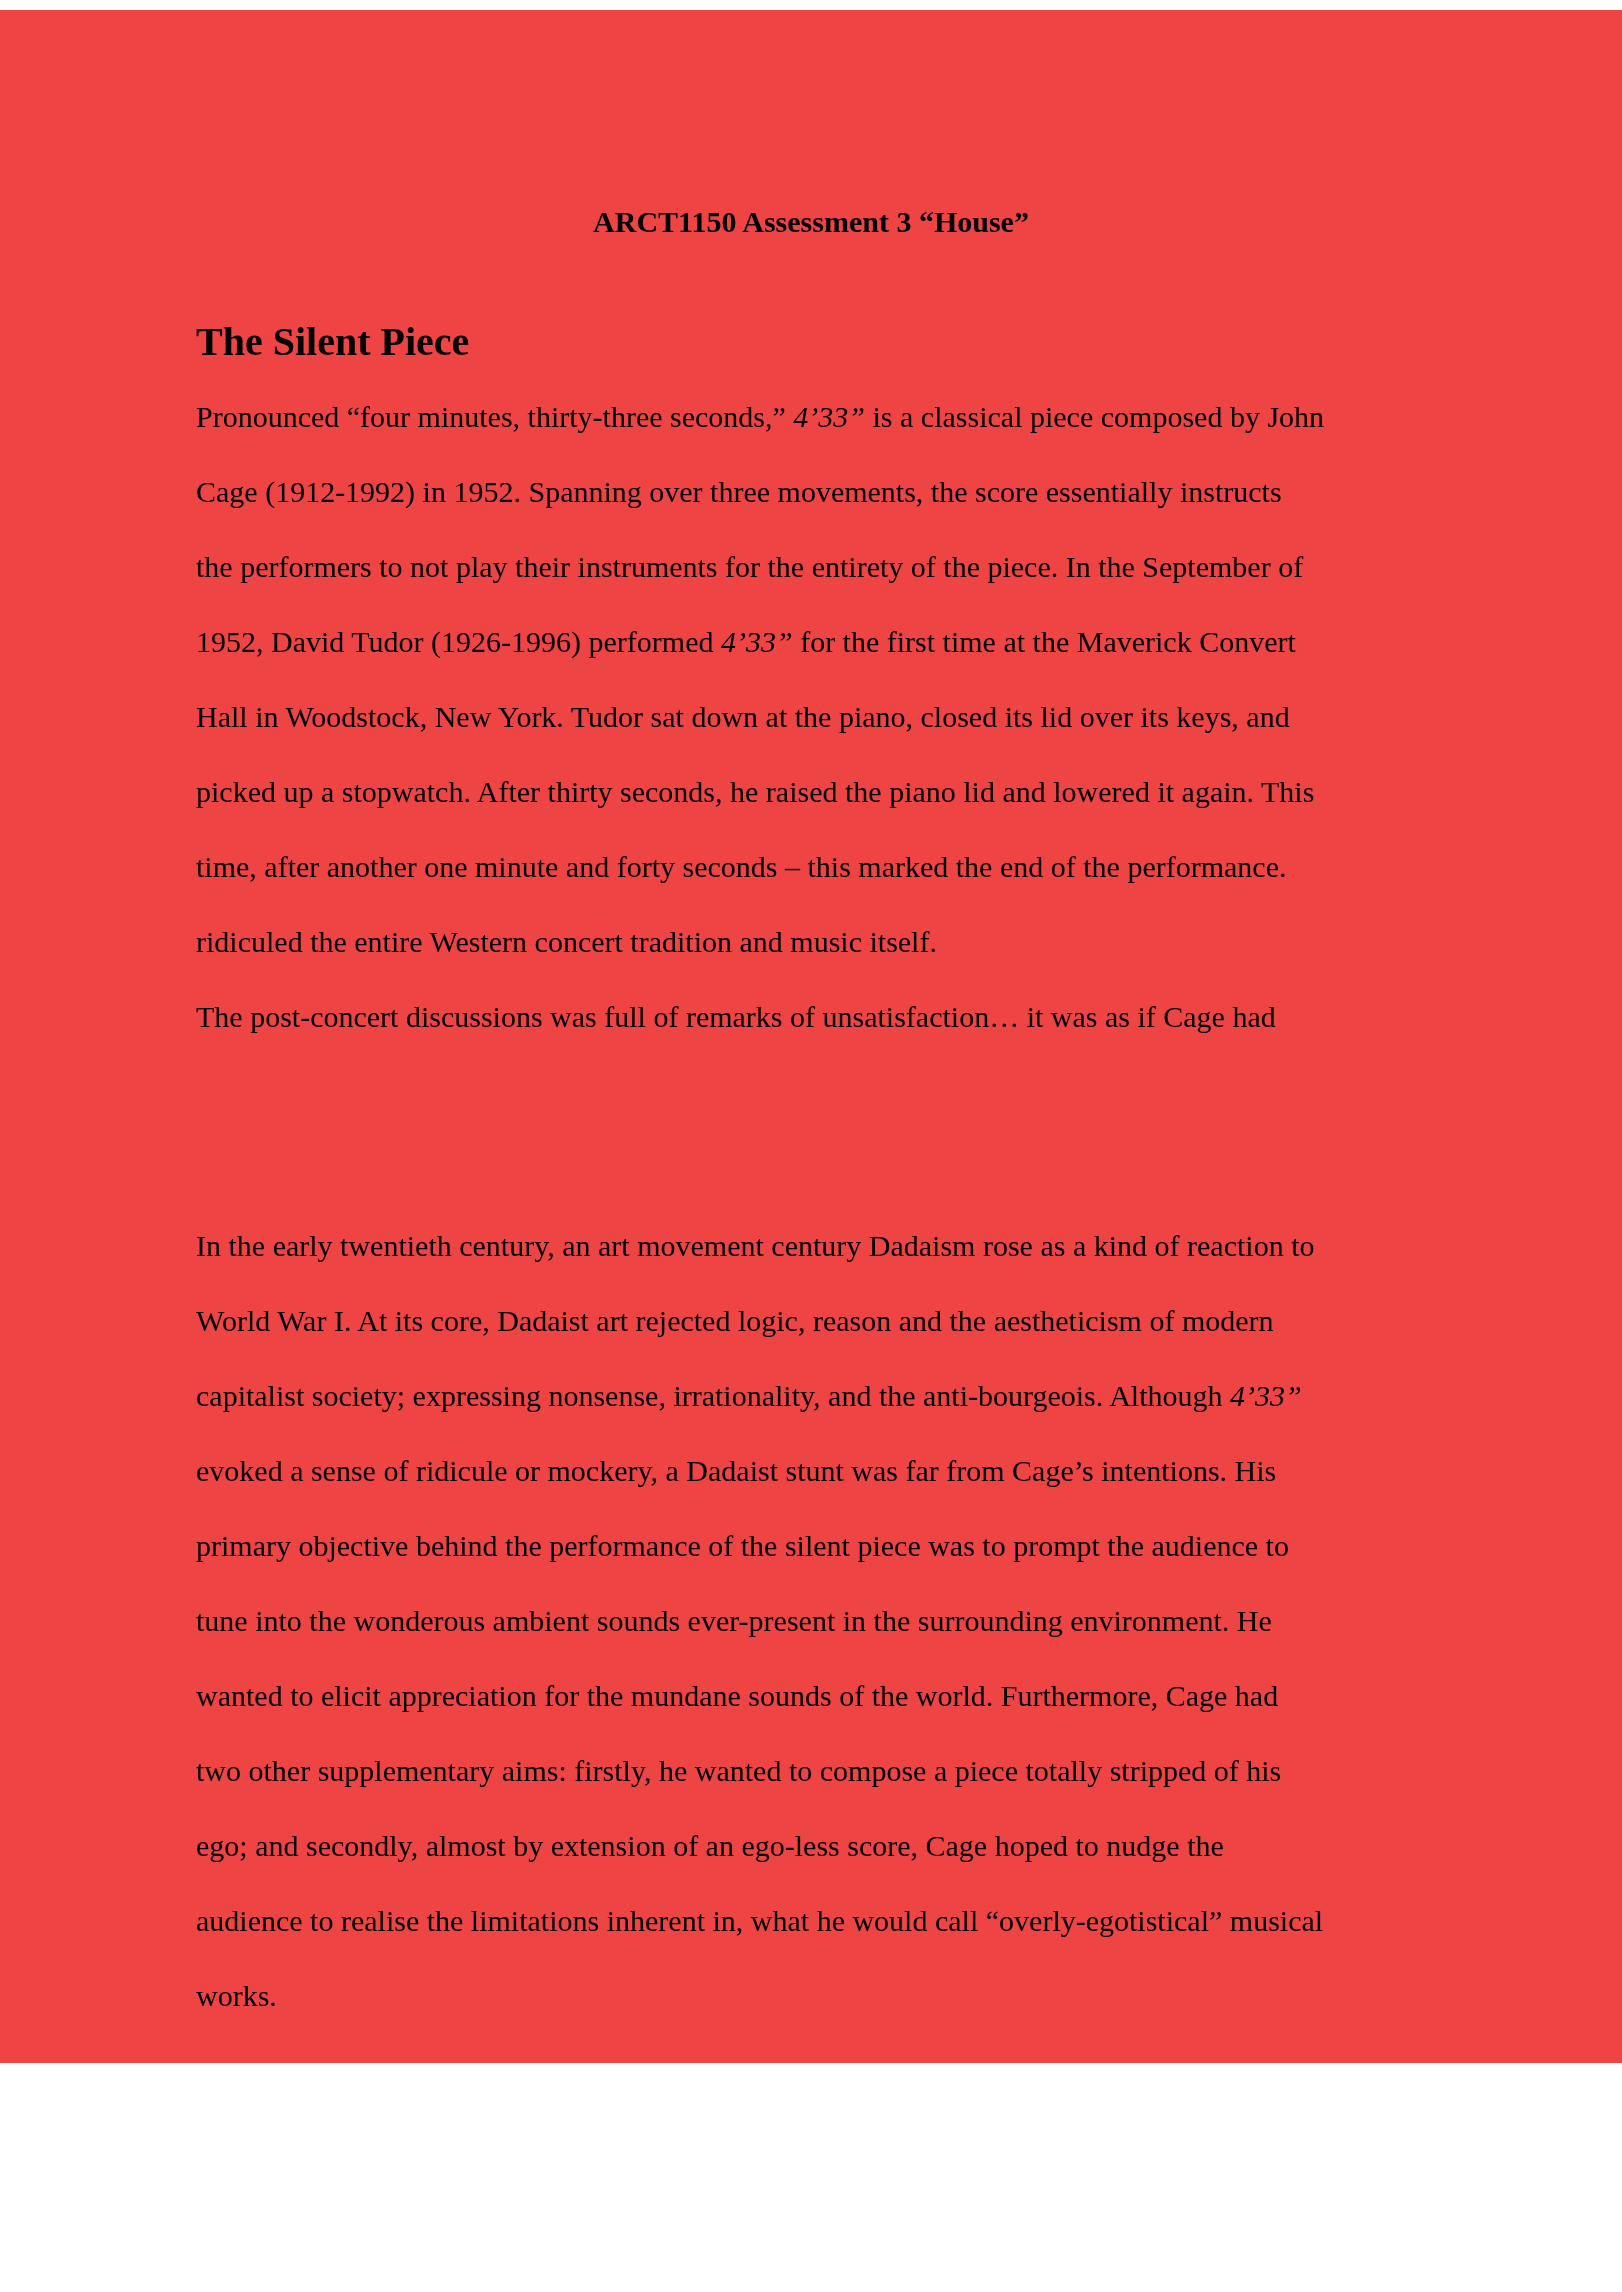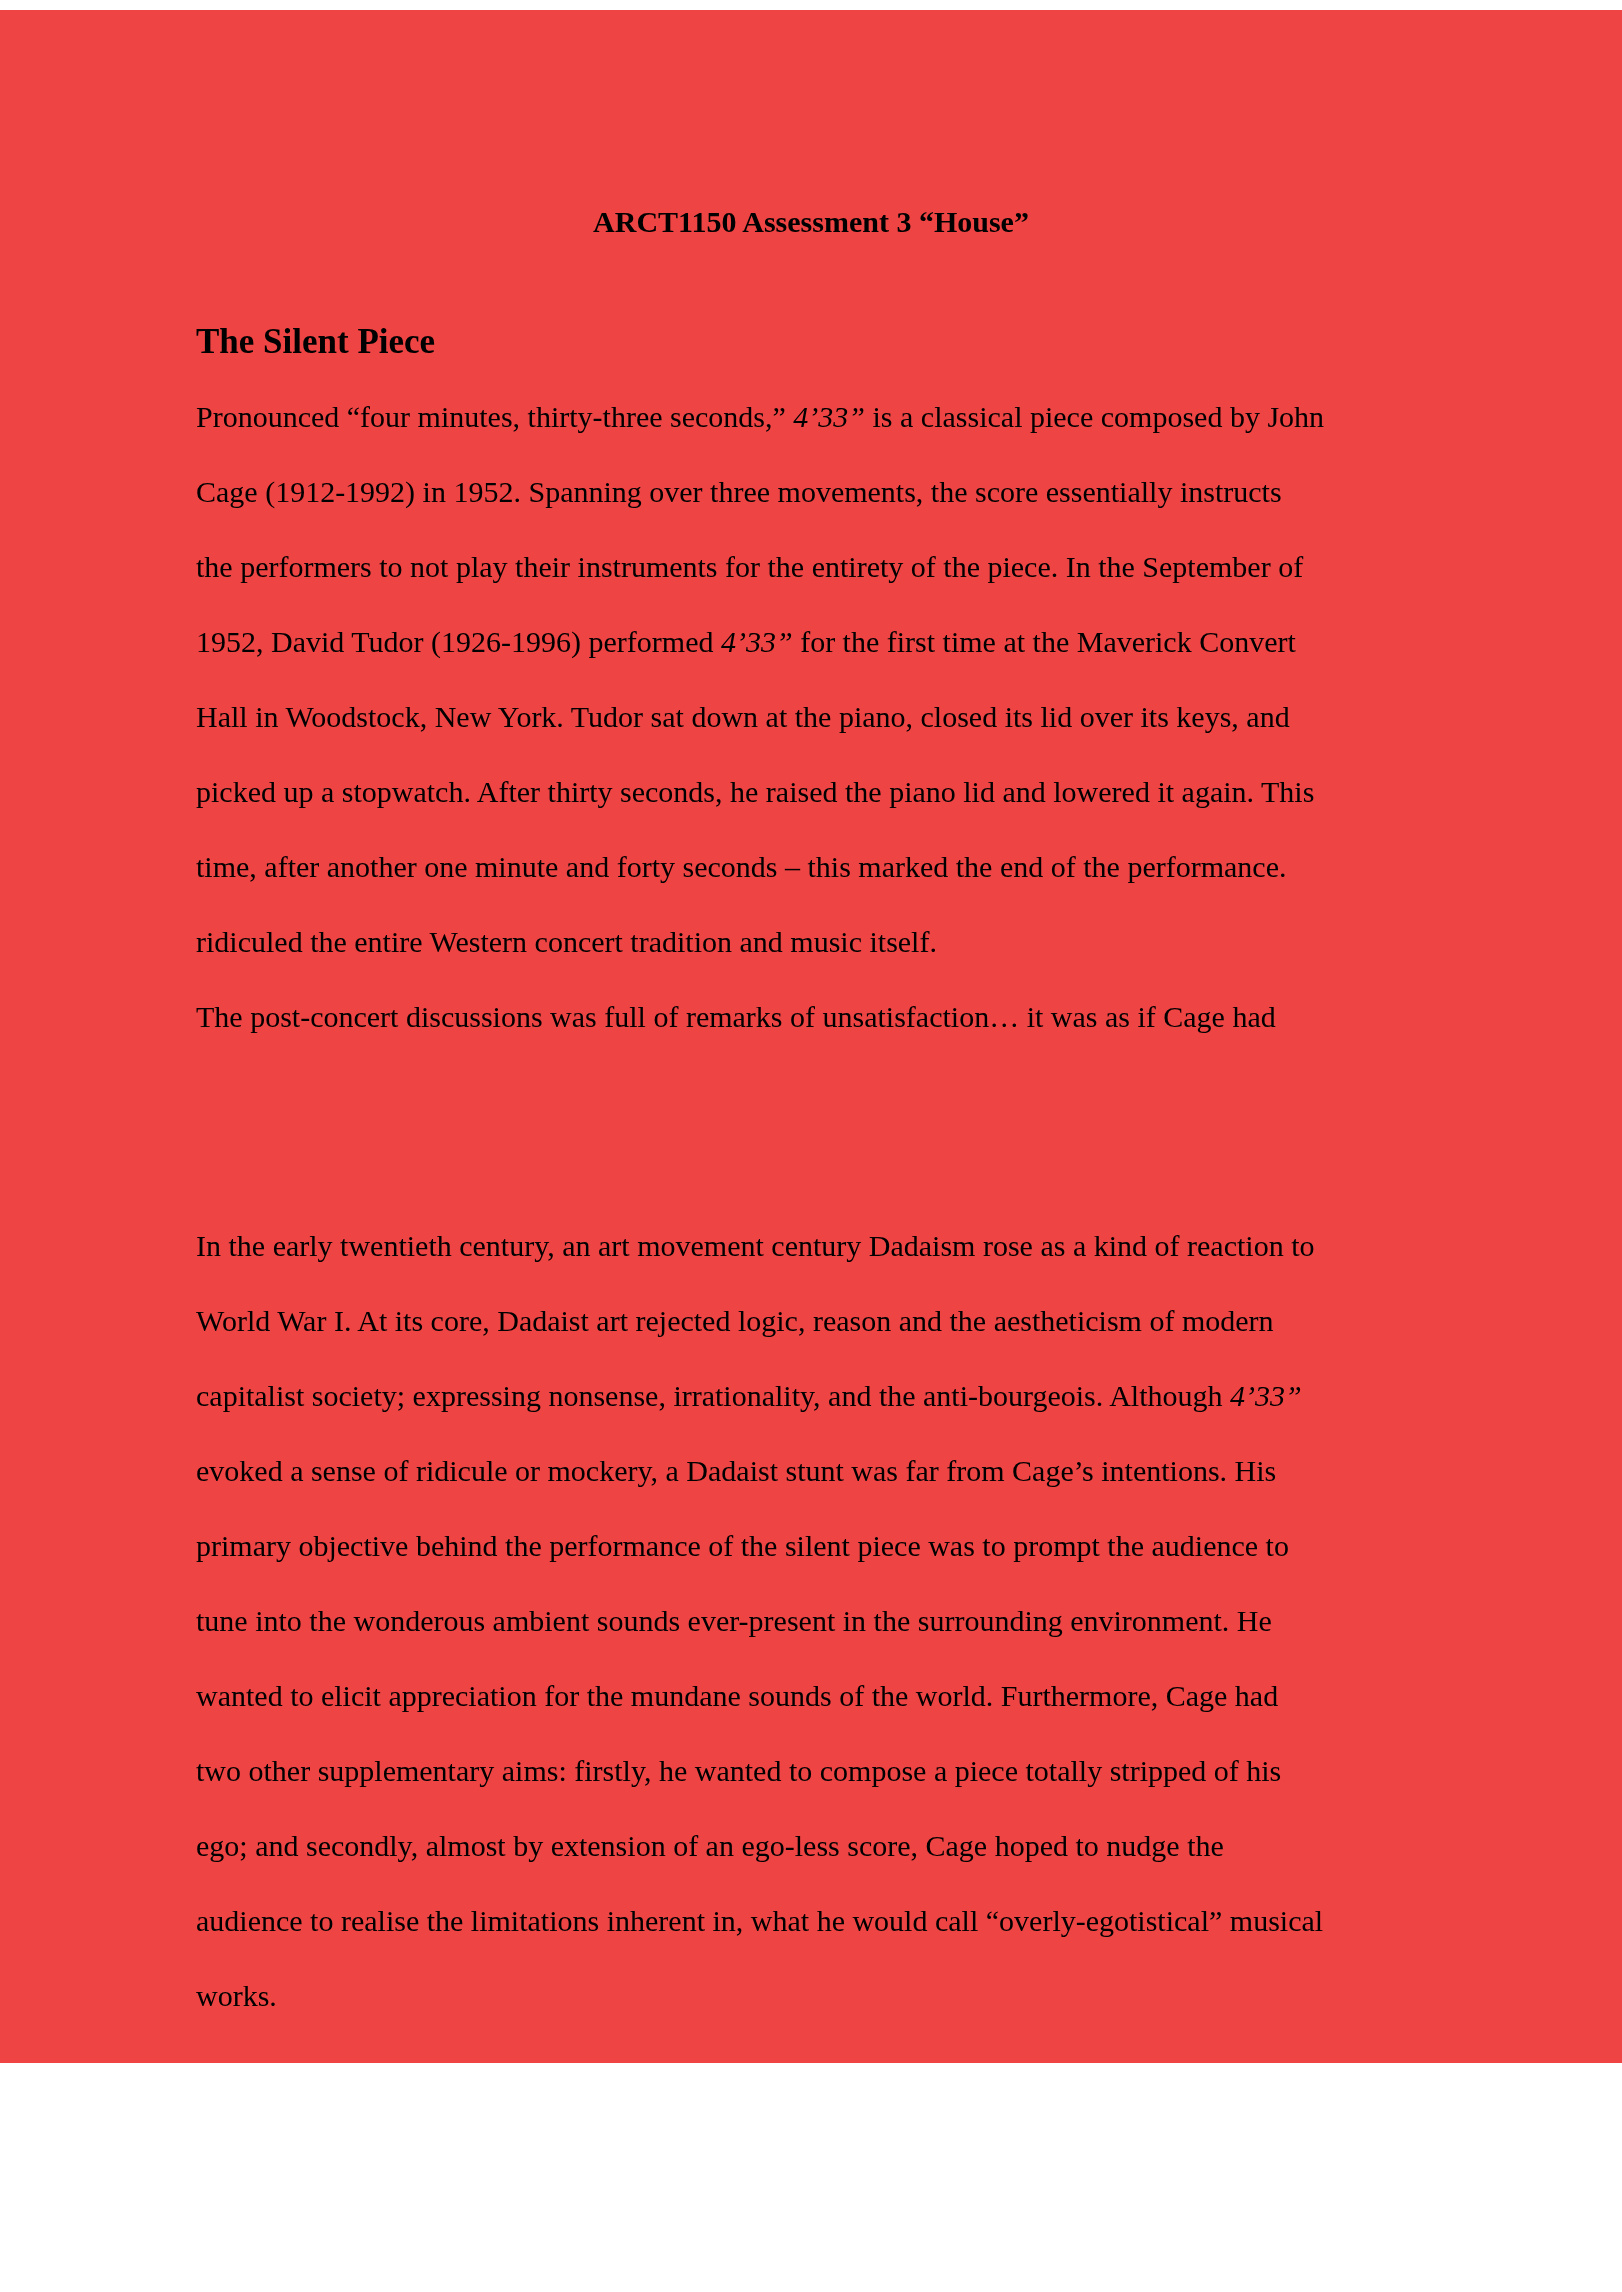--- a/index.html
+++ b/index.html
@@ -33,21 +33,21 @@
       font-weight: bold;
       font-size: 30px;
       line-height: 39px;
       white-space: nowrap;
     }
     .section-heading {
       position: absolute;
       left: 196px;
       top: 312px;
       font-weight: bold;
-      font-size: 35px;
+      font-size: 40px;
       line-height: 39px;
       white-space: nowrap;
     }
     .para {
       position: absolute;
       left: 196px;
       width: 1274px;
     }
     .line {
       display: block;

